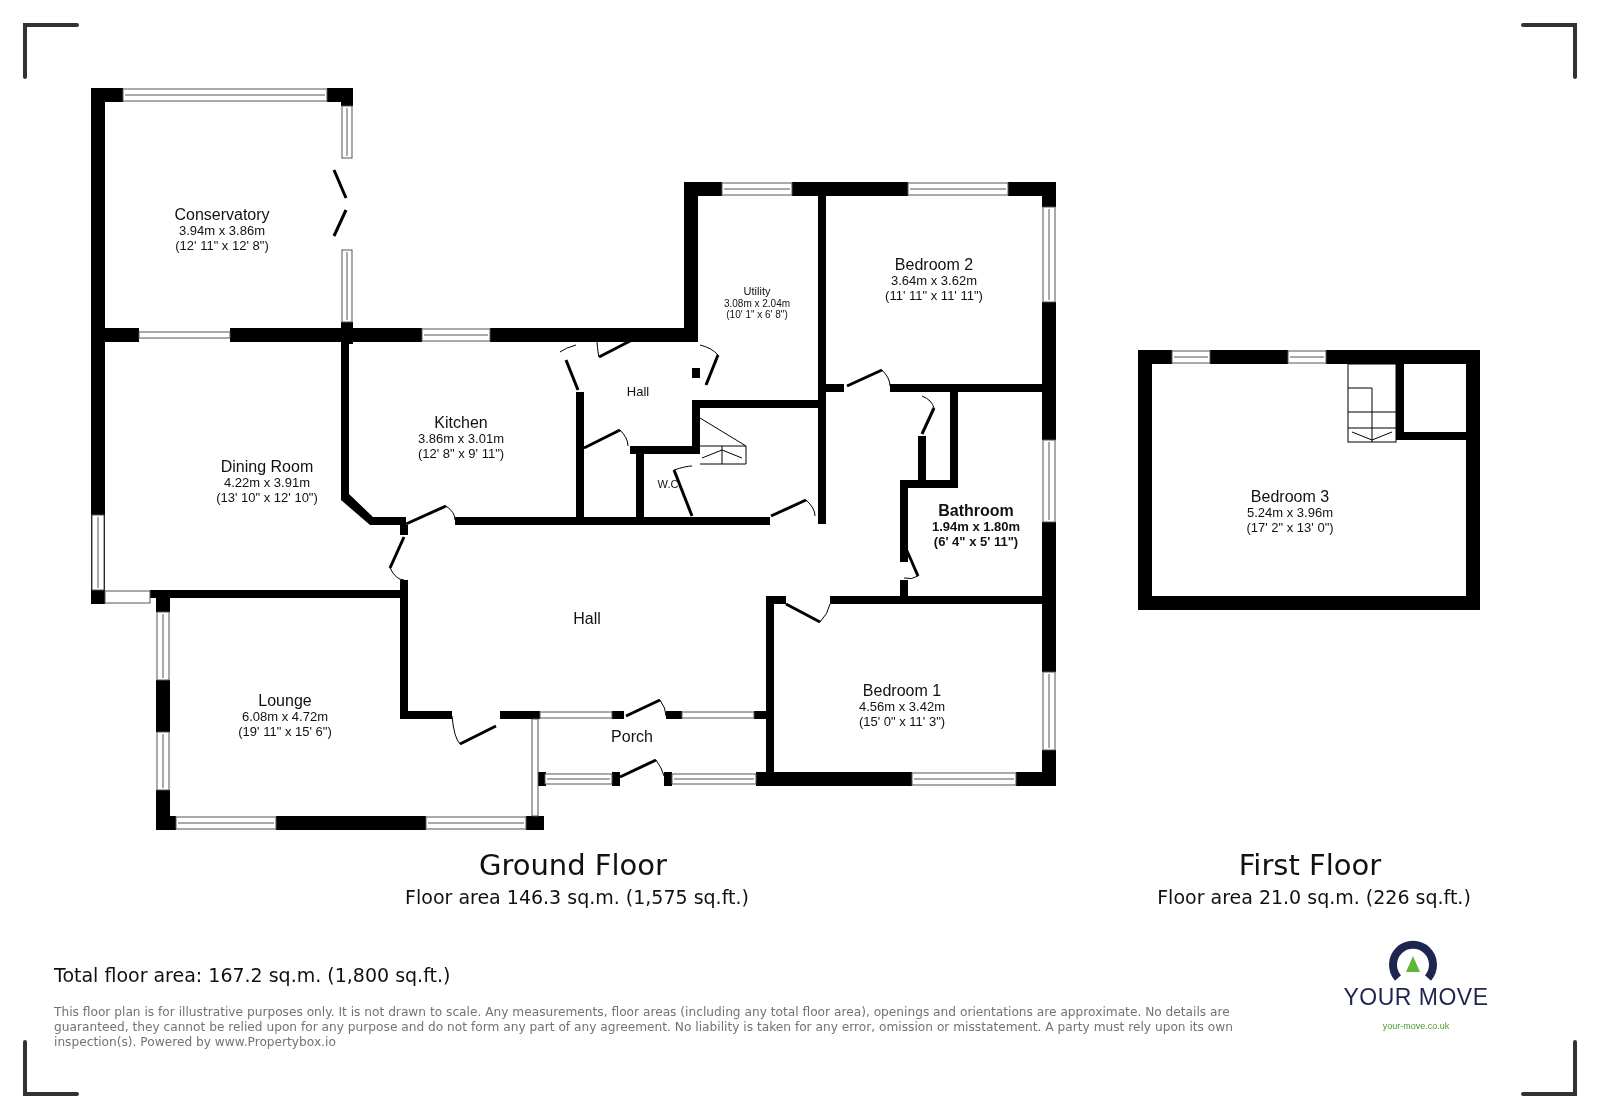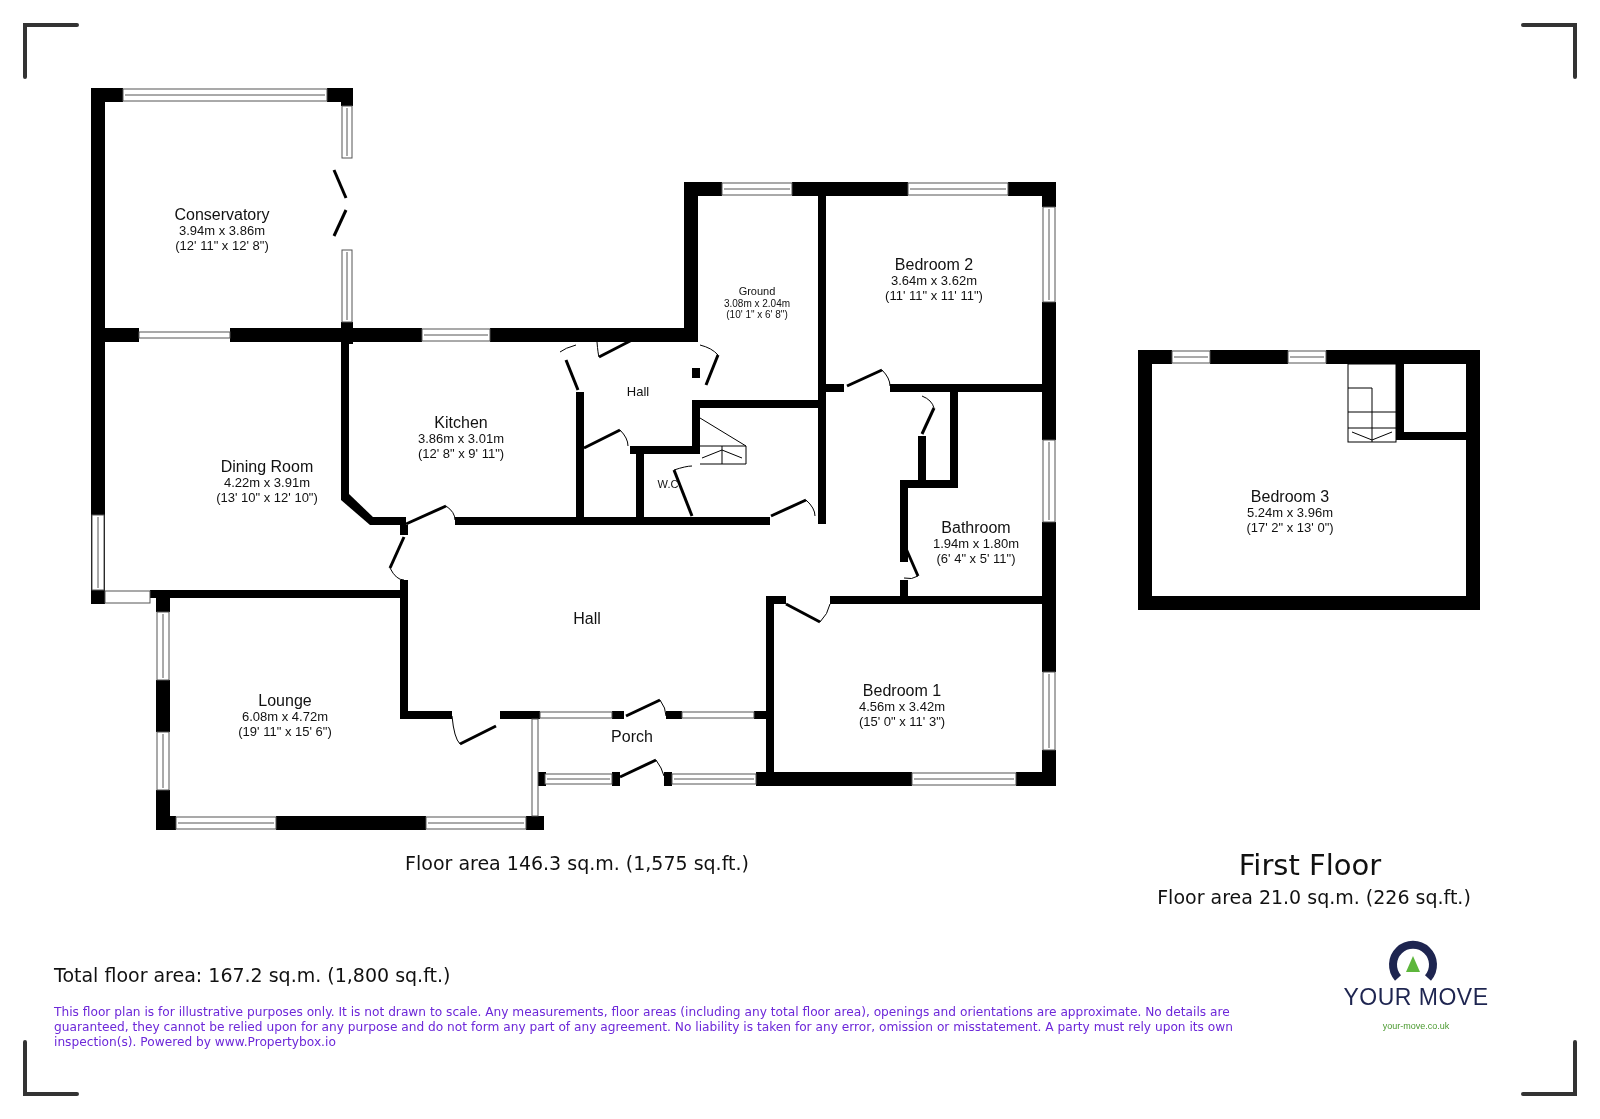--- a/index.html
+++ b/index.html
@@ -7,21 +7,21 @@
   .plan { position:absolute; left:0; top:0; width:1600px; height:1119px; }
   .room-label { position:absolute; text-align:center; transform:translateX(-50%); line-height:1.15; white-space:nowrap; }
   .room-name { font-size:16px; }
   .room-dim { font-size:13px; }
   .small .room-name { font-size:11px; }
   .small .room-dim { font-size:10px; }
   .floor-title { position:absolute; text-align:center; transform:translateX(-50%); font-family:"DejaVu Sans", sans-serif; white-space:nowrap; }
   .floor-title .t { font-size:29px; }
   .floor-title .a { font-size:19px; margin-top:4px;margin-left:8px; }
   .total { position:absolute; left:54px; top:964px; font-family:"DejaVu Sans", sans-serif; font-size:19px; }
-  .disclaimer { position:absolute; left:54px; top:1005px; width:1250px; font-family:"DejaVu Sans", sans-serif; font-size:12.2px; line-height:15px; color:#6d28d9; }
+  .disclaimer { position:absolute; left:54px; top:1005px; width:1250px; font-family:"DejaVu Sans", sans-serif; font-size:12.2px; line-height:15px; color:#737373; }
   .logo { position:absolute; left:1336px; top:932px; width:160px; text-align:center; }
   .logo .brand { font-family:Liberation Sans, sans-serif; font-size:23px; color:#1e2550; letter-spacing:0.5px; margin-top:0; }
   .logo .url { font-family:"Liberation Sans", sans-serif; font-size:9px; color:#4a9a2f; margin-top:10px; }
 </style>
 </head>
 <body>
 
 <svg class="plan" viewBox="0 0 1600 1119" xmlns="http://www.w3.org/2000/svg">
 
   <g stroke="#333" stroke-width="4" fill="none" stroke-linecap="round">
@@ -227,30 +227,30 @@
   <div class="room-name">Dining Room</div>
   <div class="room-dim">4.22m x 3.91m</div>
   <div class="room-dim">(13' 10" x 12' 10")</div>
 </div>
 <div class="room-label" style="left:461px; top:414px;">
   <div class="room-name">Kitchen</div>
   <div class="room-dim">3.86m x 3.01m</div>
   <div class="room-dim">(12' 8" x 9' 11")</div>
 </div>
 <div class="room-label small" style="left:757px; top:285px;">
-  <div class="room-name">Ground</div>
+  <div class="room-name">Utility</div>
   <div class="room-dim">3.08m x 2.04m</div>
   <div class="room-dim">(10' 1" x 6' 8")</div>
 </div>
 <div class="room-label" style="left:934px; top:256px;">
   <div class="room-name">Bedroom 2</div>
   <div class="room-dim">3.64m x 3.62m</div>
   <div class="room-dim">(11' 11" x 11' 11")</div>
 </div>
-<div class="room-label" style="left:976px; top:519px;">
+<div class="room-label" style="left:976px; top:502px;font-weight:bold;">
   <div class="room-name">Bathroom</div>
   <div class="room-dim">1.94m x 1.80m</div>
   <div class="room-dim">(6' 4" x 5' 11")</div>
 </div>
 <div class="room-label" style="left:285px; top:692px;">
   <div class="room-name">Lounge</div>
   <div class="room-dim">6.08m x 4.72m</div>
   <div class="room-dim">(19' 11" x 15' 6")</div>
 </div>
 <div class="room-label" style="left:902px; top:682px;">
@@ -263,20 +263,21 @@
   <div class="room-dim">5.24m x 3.96m</div>
   <div class="room-dim">(17' 2" x 13' 0")</div>
 </div>
 
 <div class="room-label" style="left:638px; top:385px; font-size:13px;">Hall</div>
 <div class="room-label" style="left:587px; top:610px; font-size:16px;">Hall</div>
 <div class="room-label" style="left:668px; top:478px; font-size:11px;">W.C</div>
 <div class="room-label" style="left:632px; top:728px; font-size:16px;">Porch</div>
 
 <div class="floor-title" style="left:573px; top:848px;">
+  <div class="t">Ground Floor</div>
   <div class="a">Floor area 146.3 sq.m. (1,575 sq.ft.)</div>
 </div>
 <div class="floor-title" style="left:1310px; top:848px;">
   <div class="t">First Floor</div>
   <div class="a">Floor area 21.0 sq.m. (226 sq.ft.)</div>
 </div>
 
 <div class="total">Total floor area: 167.2 sq.m. (1,800 sq.ft.)</div>
 <div class="disclaimer">This floor plan is for illustrative purposes only. It is not drawn to scale. Any measurements, floor areas (including any total floor area), openings and orientations are approximate. No details are guaranteed, they cannot be relied upon for any purpose and do not form any part of any agreement. No liability is taken for any error, omission or misstatement. A party must rely upon its own inspection(s). Powered by www.Propertybox.io</div>
 

